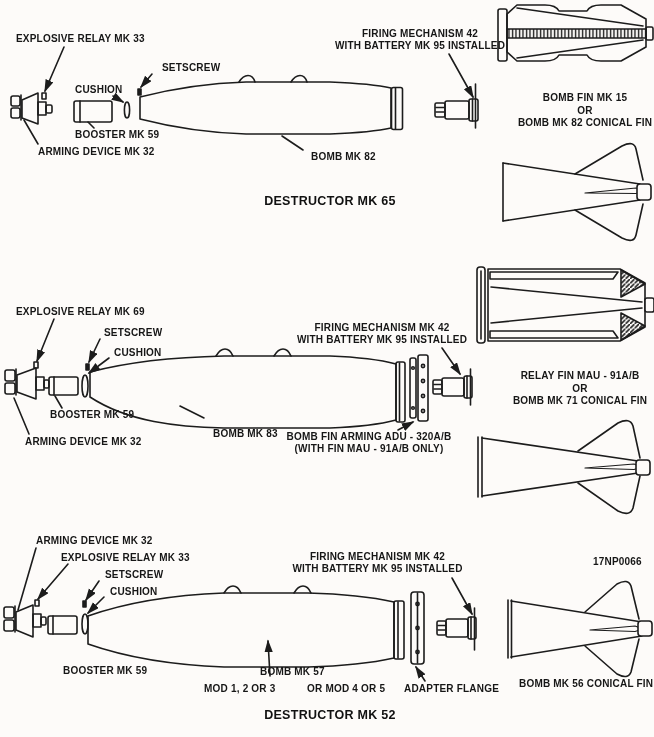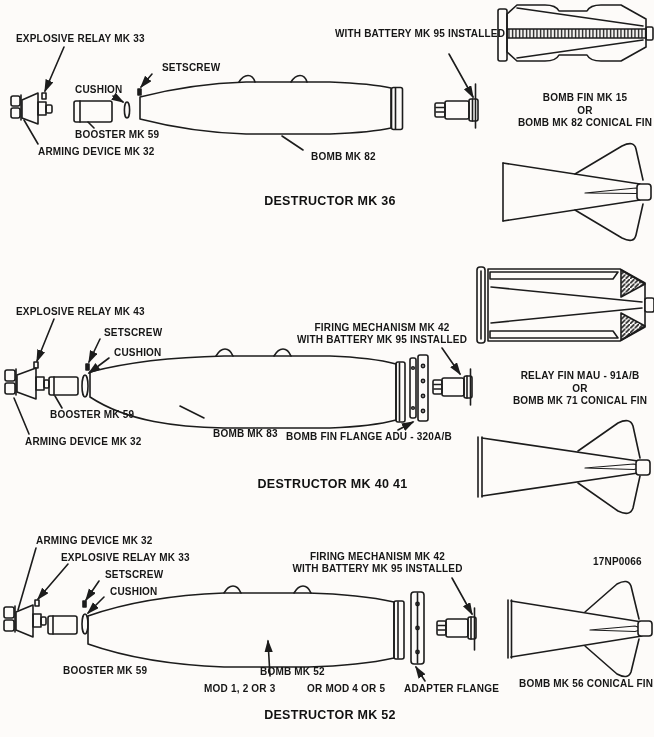--- a/index.html
+++ b/index.html
@@ -249,60 +249,61 @@
     <line x1="425" y1="681" x2="416" y2="667" marker-end="url(#arw)"></line>
   </g>
 </svg>
 
   <div class="lbl" style="left:8px;top:33px">EXPLOSIVE RELAY MK 33</div>
   <div class="lbl" style="left:154px;top:62px">SETSCREW</div>
   <div class="lbl" style="left:67px;top:84px">CUSHION</div>
   <div class="lbl" style="left:67px;top:129px">BOOSTER MK 59</div>
   <div class="lbl" style="left:30px;top:146px">ARMING DEVICE MK 32</div>
   <div class="lbl ctr two" style="left:312px;top:28px;width:200px">
+    <div>FIRING MECHANISM 42</div>
     <div>WITH BATTERY MK 95 INSTALLED</div>
   </div>
   <div class="lbl" style="left:303px;top:151px">BOMB MK 82</div>
   <div class="lbl ctr fin3" style="left:496px;top:92px;width:162px">
     <div>BOMB FIN MK 15</div>
     <div>OR</div>
     <div>BOMB MK 82 CONICAL FIN</div>
   </div>
-  <div class="title" style="left:240px;top:194px;width:180px">DESTRUCTOR MK 36</div>
-
-  <div class="lbl" style="left:8px;top:306px">EXPLOSIVE RELAY MK 43</div>
+  <div class="title" style="left:240px;top:194px;width:180px">DESTRUCTOR MK 65</div>
+
+  <div class="lbl" style="left:8px;top:306px">EXPLOSIVE RELAY MK 69</div>
   <div class="lbl" style="left:96px;top:327px">SETSCREW</div>
   <div class="lbl" style="left:106px;top:347px">CUSHION</div>
   <div class="lbl" style="left:42px;top:409px">BOOSTER MK 59</div>
   <div class="lbl" style="left:17px;top:436px">ARMING DEVICE MK 32</div>
   <div class="lbl ctr two" style="left:278px;top:322px;width:192px">
     <div>FIRING MECHANISM MK 42</div>
     <div>WITH BATTERY MK 95 INSTALLED</div>
   </div>
   <div class="lbl" style="left:205px;top:428px">BOMB MK 83</div>
   <div class="lbl ctr two" style="left:262px;top:431px;width:198px">
-    <div>BOMB FIN FLANGE ADU - 320A/B</div>
+    <div>BOMB FIN ARMING ADU - 320A/B</div>
+    <div>(WITH FIN MAU - 91A/B ONLY)</div>
   </div>
   <div class="lbl ctr fin3" style="left:492px;top:370px;width:160px">
     <div>RELAY FIN MAU - 91A/B</div>
     <div>OR</div>
     <div>BOMB MK 71 CONICAL FIN</div>
   </div>
-  <div class="title" style="left:235px;top:477px;width:195px">DESTRUCTOR MK 40 41</div>
 
   <div class="lbl" style="left:28px;top:535px">ARMING DEVICE MK 32</div>
   <div class="lbl" style="left:53px;top:552px">EXPLOSIVE RELAY MK 33</div>
   <div class="lbl" style="left:97px;top:569px">SETSCREW</div>
   <div class="lbl" style="left:102px;top:586px">CUSHION</div>
   <div class="lbl ctr two" style="left:272px;top:551px;width:195px">
     <div>FIRING MECHANISM MK 42</div>
     <div>WITH BATTERY MK 95 INSTALLED</div>
   </div>
   <div class="lbl" style="left:585px;top:556px">17NP0066</div>
   <div class="lbl" style="left:55px;top:665px">BOOSTER MK 59</div>
-  <div class="lbl" style="left:252px;top:666px">BOMB MK 52</div>
+  <div class="lbl" style="left:252px;top:666px">BOMB MK 57</div>
   <div class="lbl" style="left:196px;top:683px">MOD 1, 2 OR 3</div>
   <div class="lbl" style="left:299px;top:683px">OR MOD 4 OR 5</div>
   <div class="lbl" style="left:396px;top:683px">ADAPTER FLANGE</div>
   <div class="lbl" style="left:511px;top:678px">BOMB MK 56 CONICAL FIN</div>
   <div class="title" style="left:235px;top:708px;width:190px">DESTRUCTOR MK 52</div>
 
 </div>
 
 </body></html>

